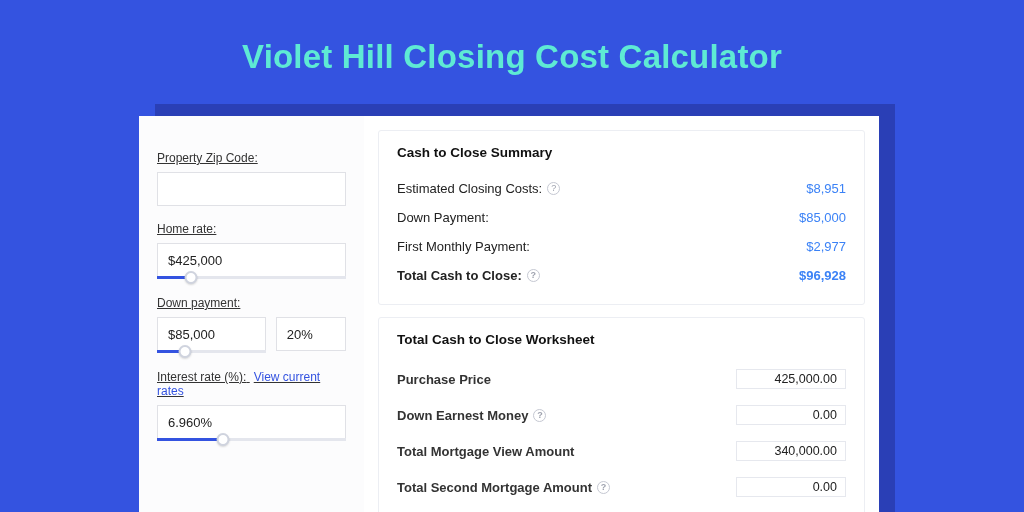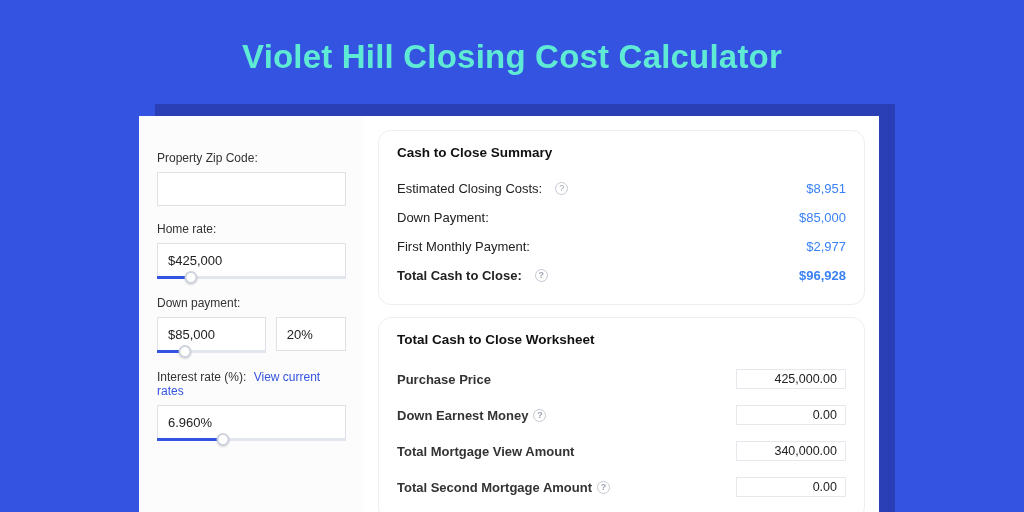--- a/index.html
+++ b/index.html
@@ -35,20 +35,21 @@
     padding: 35px 18px 0 18px;
     background: #fcfcfd;
     font-size: 12px;
     color: #222;
   }
   .left-panel label.field-label {
     display: block;
     font-size: 12px;
     color: #333;
     margin-bottom: 7px;
+    text-decoration: underline;
   }
   .input-box {
     width: 100%;
     height: 34px;
     border: 1px solid #e0e1e6;
     background: #fff;
     padding: 12px 10px;
     font-size: 13px;
     color: #222;
     outline: none;
@@ -74,38 +75,38 @@
 
   .right-panel {
     flex: 1;
     padding: 14px 14px 0 14px;
     display: flex;
     flex-direction: column;
     gap: 12px;
   }
   .panel-box {
     border: 1px solid #eceef3;
-    border-radius: 13px;
+    border-radius: 3px;
     background: #fff;
     padding: 14px 18px;
   }
   .panel-box h3 {
     font-size: 13.5px;
     font-weight: 700;
     color: #111;
     margin-bottom: 14px;
   }
   .sum-row {
     display: flex;
     justify-content: space-between;
     align-items: center;
     padding: 7px 0;
     font-size: 13px;
   }
-  .sum-row .lbl { color: #222; display: flex; align-items: center; gap: 13px; }
+  .sum-row .lbl { color: #222; display: flex; align-items: center; gap: 5px; }
   .sum-row .val { color: #3b82f6; }
   .sum-row.bold .lbl, .sum-row.bold .val { font-weight: 700; }
   .help-icon {
     display: inline-flex;
     align-items: center; justify-content: center;
     width: 13px; height: 13px;
     border: 1px solid #c5c8d2;
     border-radius: 50%;
     color: #9ea2ae;
     font-size: 9px;

